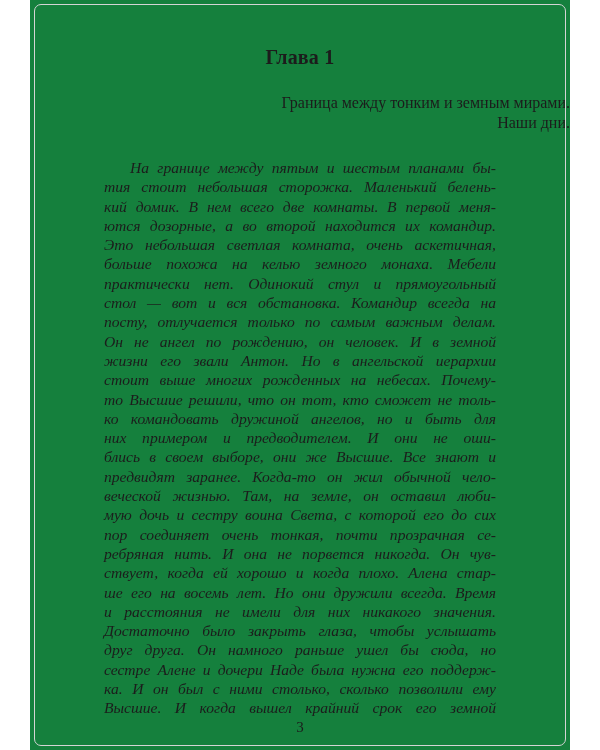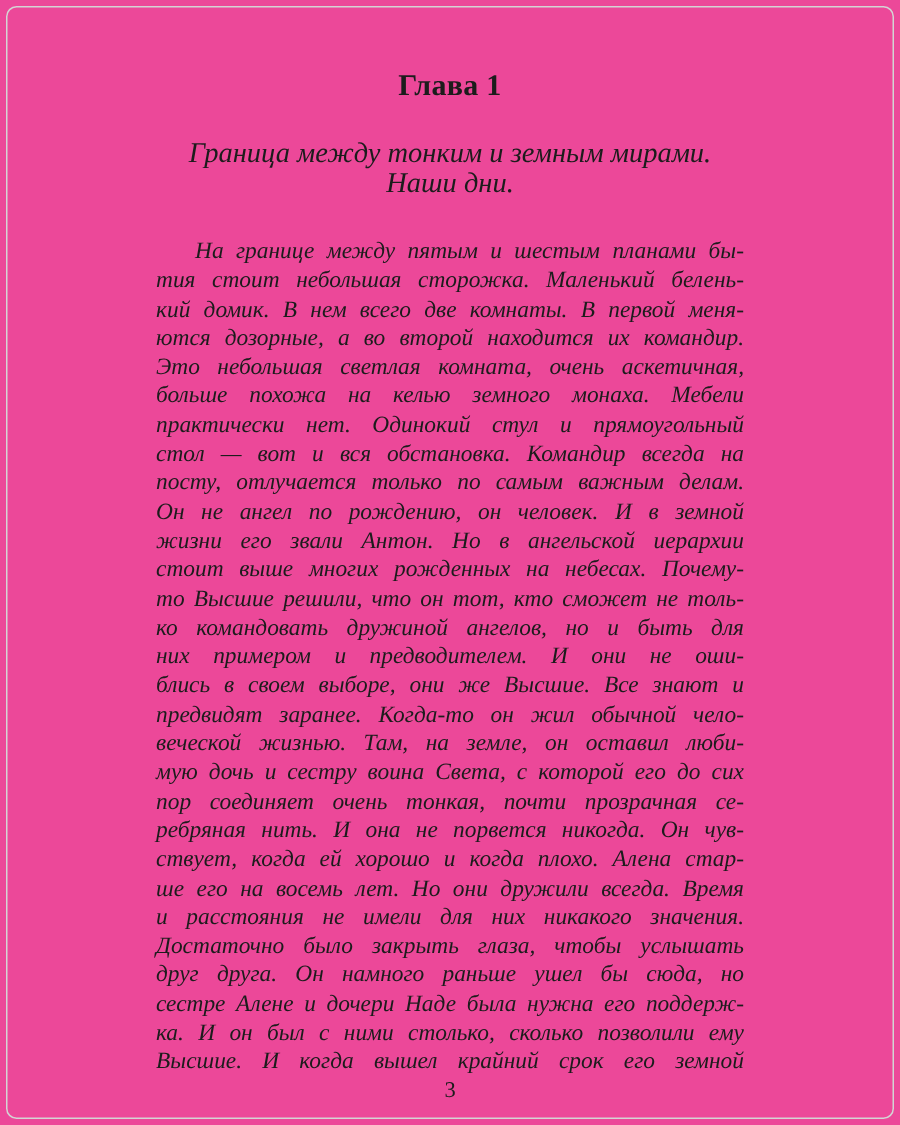--- a/index.html
+++ b/index.html
@@ -2,24 +2,24 @@
 <html lang="ru"><head>
 <meta charset="utf-8">
 <style>
   html, body {
     margin: 0;
     padding: 0;
     background: #ffffff;
   }
   .page {
     position: relative;
-    width: 600px;
+    width: 540px;
     height: 750px;
     margin: 0 auto;
-    background: #ec4899;
+    background: #15803d;
     font-family: "Liberation Serif", "DejaVu Serif", serif;
     color: #1c1c1c;
     overflow: hidden;
     box-sizing: border-box;
   }
   .scan-frame {
     position: absolute;
     inset: 4px;
     border: 1px solid #d4d4d4;
     border-radius: 7px;
@@ -28,23 +28,22 @@
   .chapter {
     margin: 0;
     padding-top: 46px;
     text-align: center;
     font-size: 20px;
     font-weight: bold;
     letter-spacing: 0.2px;
   }
   .epigraph {
     margin-top: 24px;
-    text-align: center;
-    font-style: italic;
-    font-size: 19px;
+    text-align: right;
+    font-size: 16px;
     line-height: 20px;
     white-space: pre-line;
   }
   .body-text {
     width: 392px;
     margin: 25px auto 0 auto;
     font-size: 15.6px;
     line-height: 19.3px;
     text-align: justify;
     text-align-last: justify;

